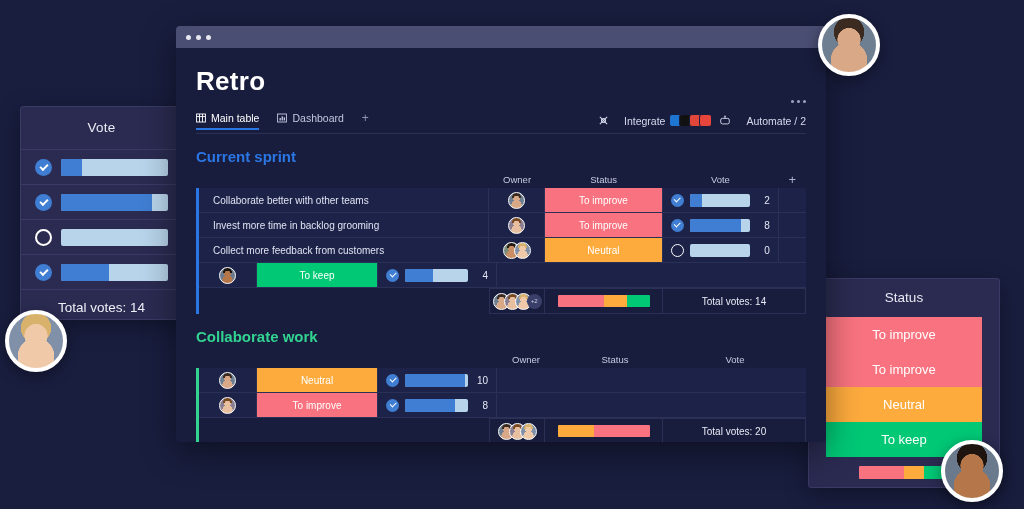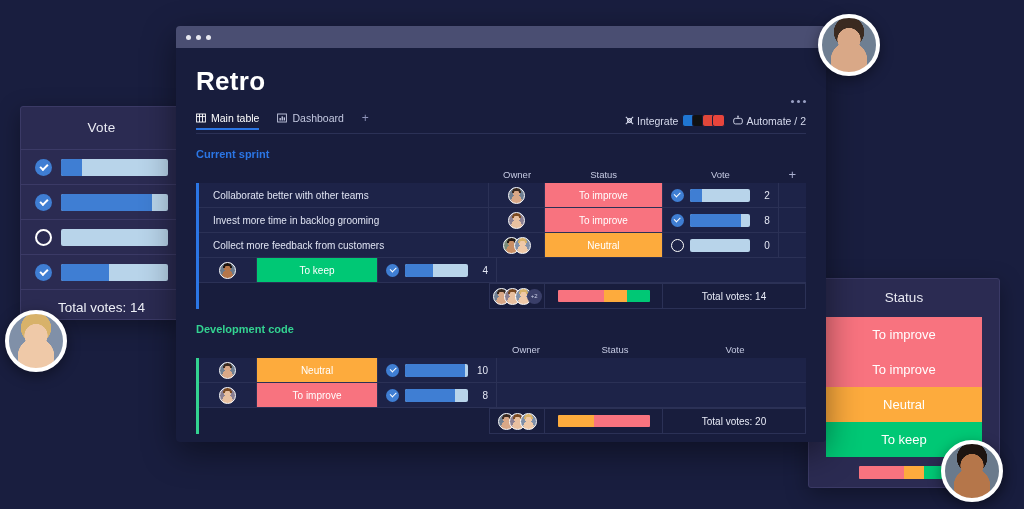--- a/index.html
+++ b/index.html
@@ -79,30 +79,30 @@
   .tabstrip {
     margin-top: 12px; height: 25px; display: flex; align-items: center; gap: 18px;
     border-bottom: 1px solid #2b3156; position: relative;
   }
   .tab { display: flex; align-items: center; gap: 5px; font-size: 10.5px; color: #c3c8e0; padding-bottom: 6px; }
   .tab.active { color: #ffffff; box-shadow: inset 0 -2px 0 0 #2b76e5; }
   .tab .tico { width: 10px; height: 10px; display: block; }
   .tab-plus { color: #8f95bb; font-size: 12px; padding-bottom: 6px; }
 
   .tools { position: absolute; right: 0; bottom: 6px; display: flex; align-items: center; gap: 7px; }
-  .tool { display: flex; align-items: flex-start; gap: 2px; font-size: 10.5px; color: #d5d9ec; }
+  .tool { display: flex; align-items: flex-start; gap: 15px; font-size: 10.5px; color: #d5d9ec; }
   .applets { display: flex; align-items: center; }
   .applets span {
     width: 13px; height: 13px; border-radius: 3px; display: block; margin-left: -3px;
     border: 1.5px solid #181d3d;
   }
 
   
   .group { margin-top: 14px; }
-  .group-name { font-size: 11px; font-weight: bold; margin-bottom: 5px; }
+  .group-name { font-size: 15px; font-weight: bold; margin-bottom: 5px; }
 
   .cols { display: flex; font-size: 9.5px; color: #c6cbe3; height: 18px; align-items: center; }
   .tbl { border-left: 3px solid #2b76e5; }
   .tbl.green { border-left-color: #33d391; }
 
   .row {
     display: flex; height: 25px; align-items: stretch;
     background: #1d2348; border-bottom: 1px solid #2b3156;
   }
   .c-name { width: 298px; display: flex; align-items: center; padding-left: 14px;
@@ -358,21 +358,21 @@
                     <i style="display: block; height: 100%; width: 50%; background: rgb(248, 115, 127);"></i>
                     <i style="display: block; height: 100%; width: 25%; background: rgb(253, 171, 61);"></i>
                     <i style="display: block; height: 100%; width: 25%; background: rgb(0, 200, 117);"></i>
                   </div>
                 </div>
                 <div class="s-vote">Total votes: 14</div>
               </div>
             </div>
           </div>
           <div class="group">
-            <div class="group-name" style="color: rgb(51, 211, 145);">Development code</div>
+            <div class="group-name" style="color: rgb(51, 211, 145);">Collaborate work</div>
             <div class="cols">
               <div style="width:301px"></div>
               <div style="width:58px;text-align:center">Owner</div>
               <div style="width:120px;text-align:center">Status</div>
               <div style="width:120px;text-align:center">Vote</div>
             </div>
             <div class="tbl green" style="border-left-color: rgb(51, 211, 145);">
               <div class="row">
                 <div class="c-own">
                   <span class="av" style="background-image: radial-gradient(circle at 50% 78%, rgb(217, 168, 135) 0px, rgb(217, 168, 135) 36%, transparent 37%), radial-gradient(circle at 50% 40%, rgb(217, 168, 135) 0px, rgb(217, 168, 135) 27%, transparent 28%), radial-gradient(circle at 50% 26%, rgb(58, 42, 32) 0px, rgb(58, 42, 32) 31%, transparent 32%), linear-gradient(rgb(111, 127, 146), rgb(111, 127, 146));"></span>

